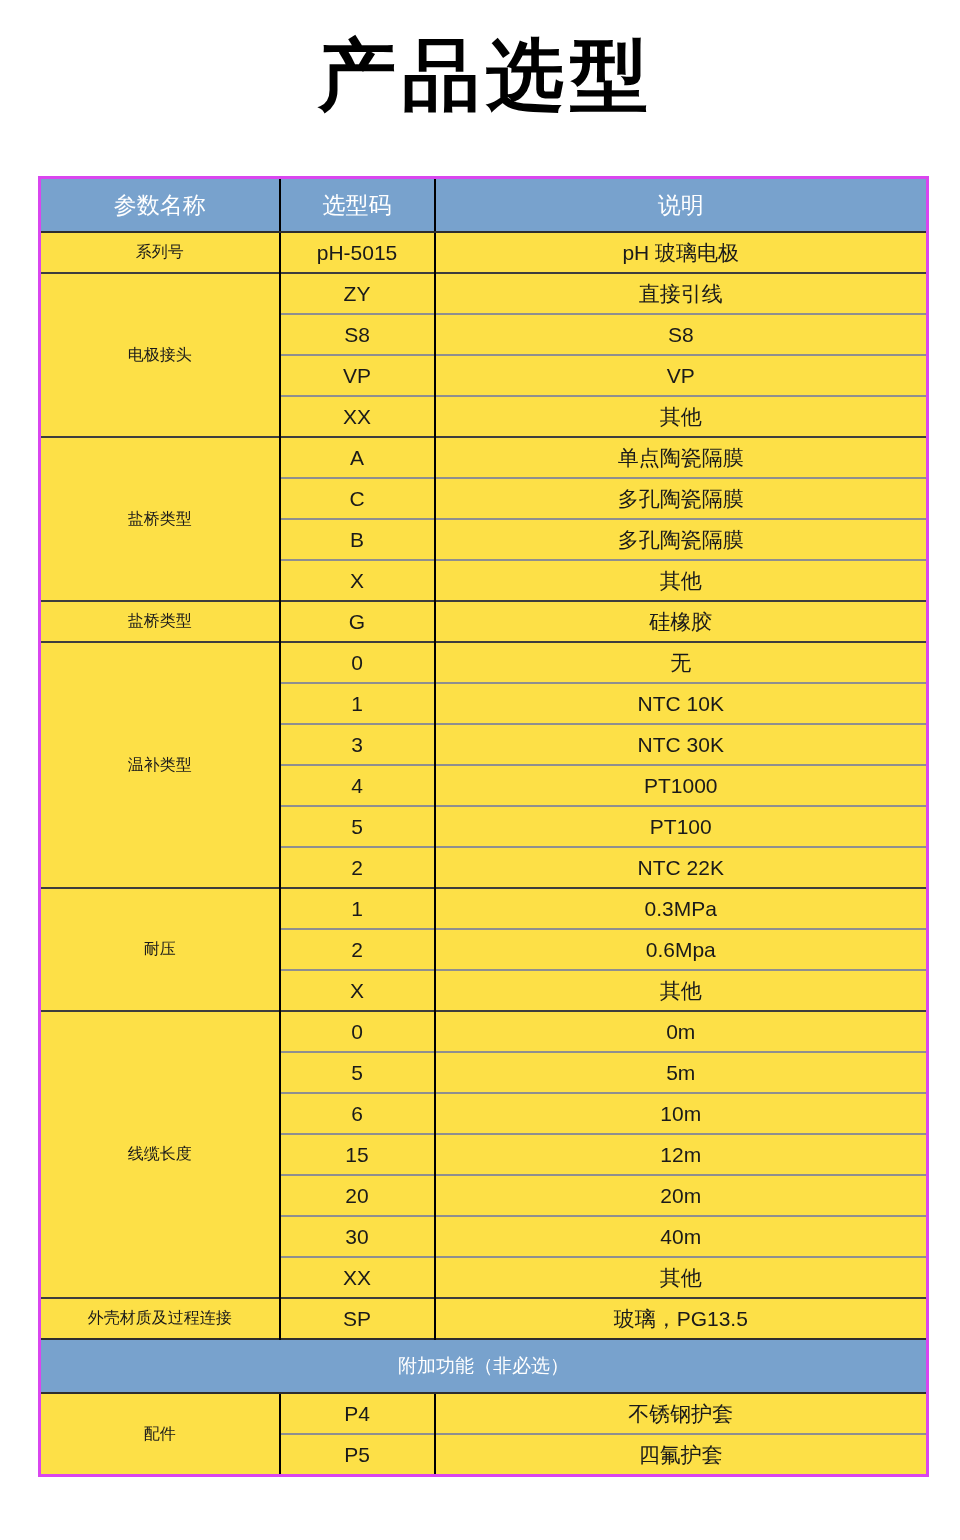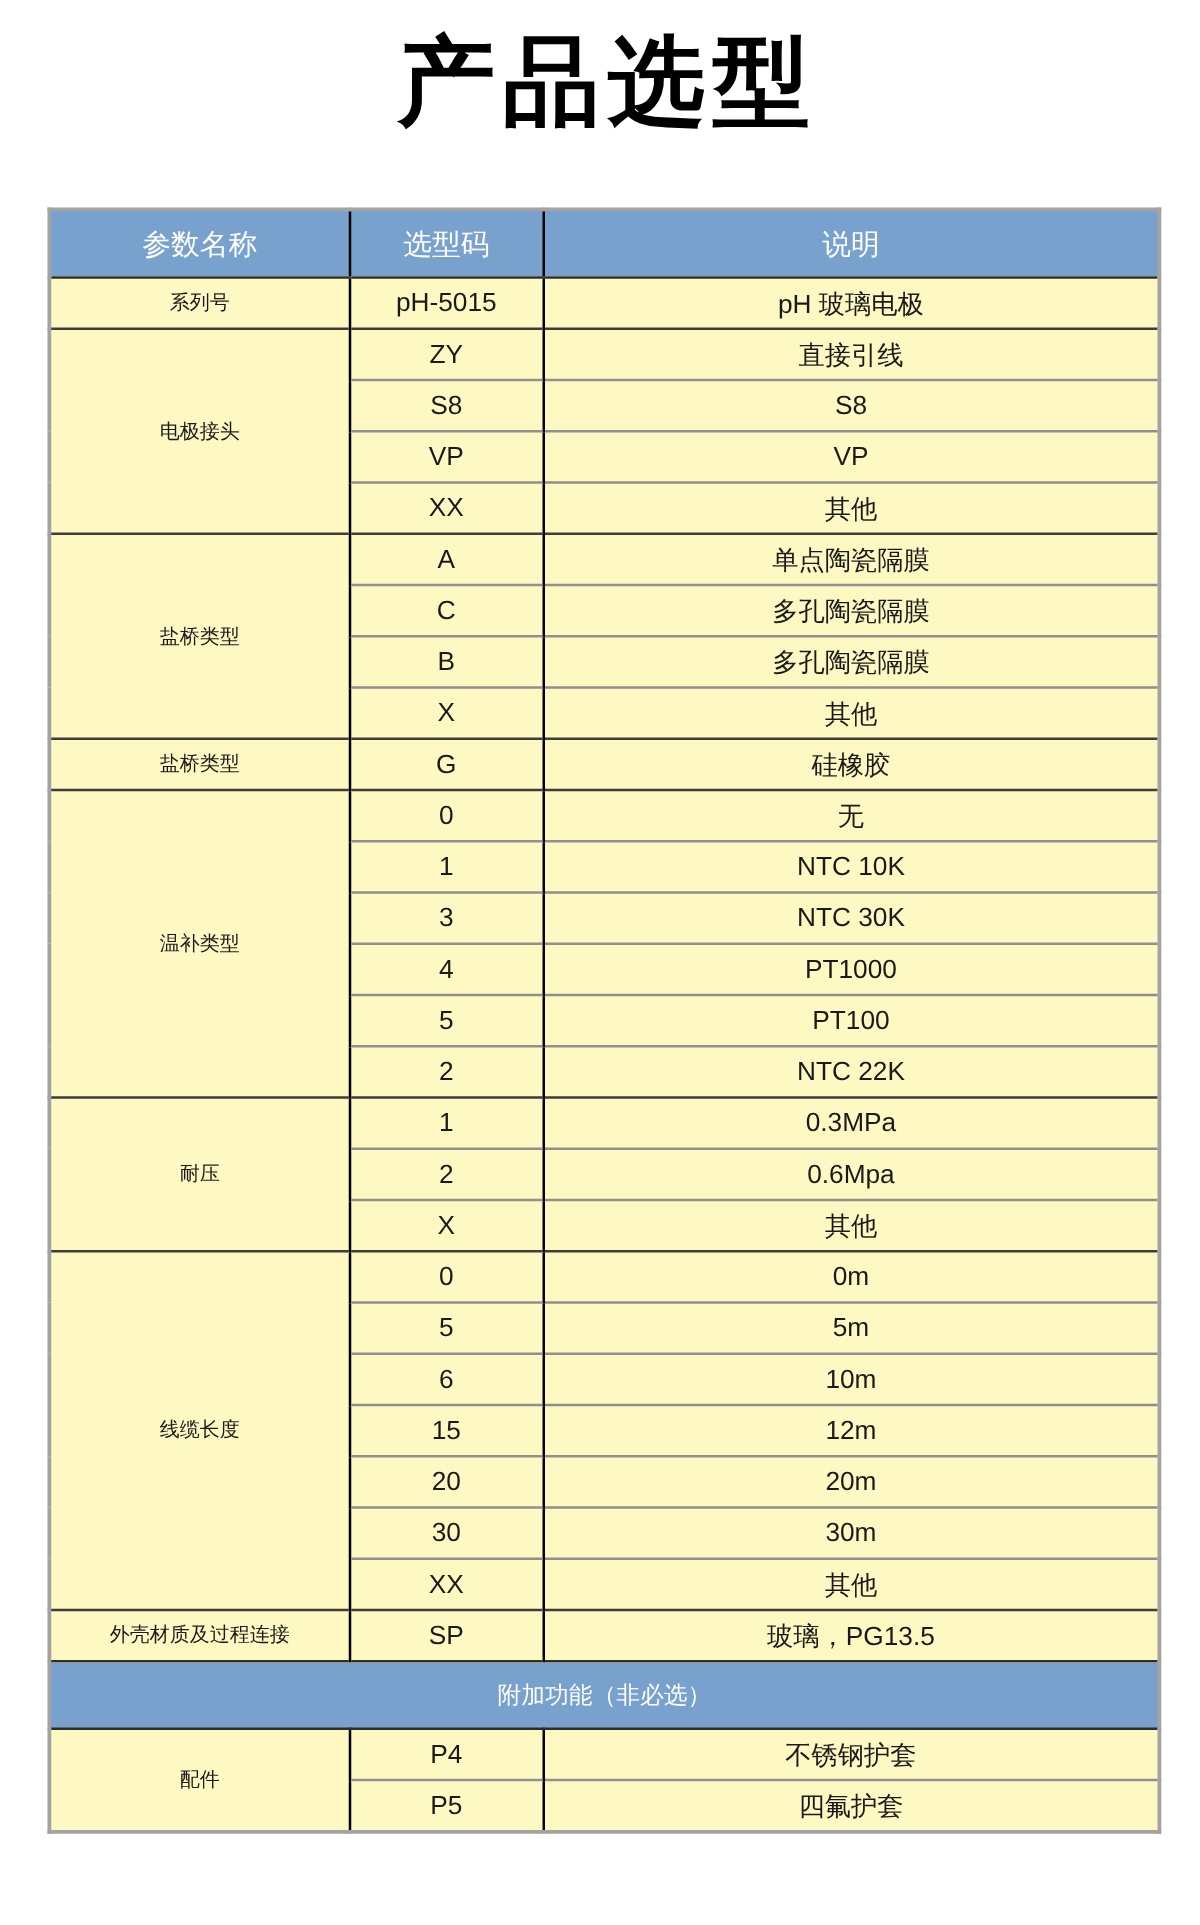--- a/index.html
+++ b/index.html
@@ -15,31 +15,31 @@
     background: #ffffff;
     overflow: hidden;
   }
   .page-title {
     text-align: center;
     font-size: 78px;
     line-height: 1;
     font-weight: 900;
     letter-spacing: 6px;
     color: #000000;
-    padding-top: 26px;
+    padding-top: 36px;
     margin-bottom: 62px;
     margin-left: 12px;
   }
   table.sel-table {
     border-collapse: collapse;
     table-layout: fixed;
     width: 888px;
     margin-left: 38px;
-    border: 3px solid #a3a3a3;
-    background: #fef9c3;
+    border: 3px solid #d946ef;
+    background: #fde047;
   }
   table.sel-table col.c1 { width: 240px; }
   table.sel-table col.c2 { width: 155px; }
   table.sel-table col.c3 { width: 493px; }
 
   table.sel-table th,
   table.sel-table td {
     padding: 0 4px;
     text-align: center;
     vertical-align: middle;
@@ -194,21 +194,21 @@
         <tr>
           <td>15</td>
           <td>12m</td>
         </tr>
         <tr>
           <td>20</td>
           <td>20m</td>
         </tr>
         <tr>
           <td>30</td>
-          <td>30m</td>
+          <td>40m</td>
         </tr>
         <tr>
           <td>XX</td>
           <td>其他</td>
         </tr>
         <tr class="group-start">
           <td class="param-cell" rowspan="1">外壳材质及过程连接</td>
           <td>SP</td>
           <td>玻璃，PG13.5</td>
         </tr>

